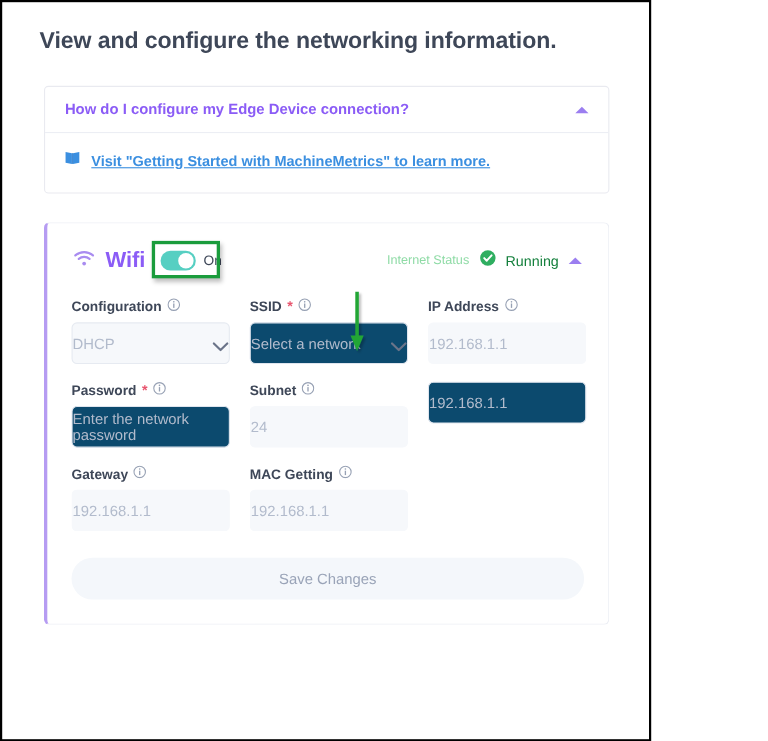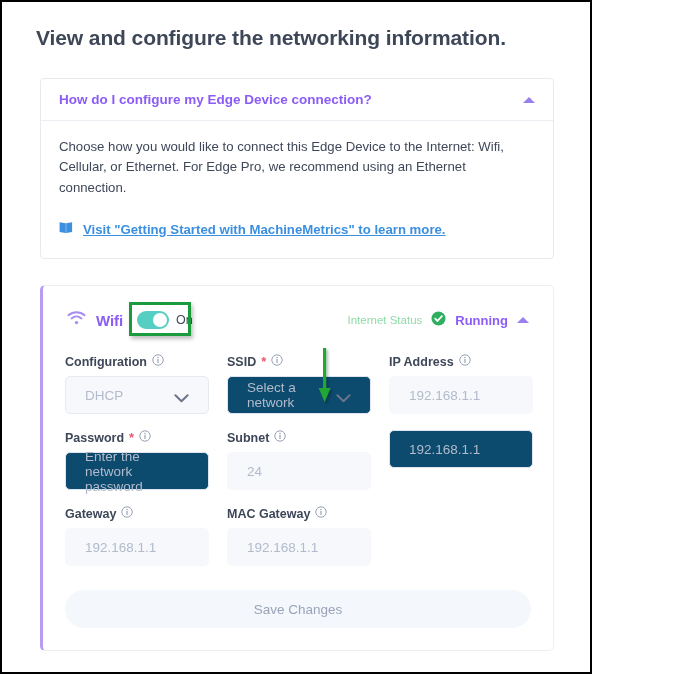--- a/index.html
+++ b/index.html
@@ -82,21 +82,21 @@
     padding: 18px 18px 22px 18px;
     position: relative;
   }
   .wifi-head {
     display:flex; align-items:center; justify-content:space-between;
     padding: 2px 4px 0 6px;
     min-height: 30px;
   }
   .wifi-left { display:flex; align-items:center; gap:10px; }
   .wifi-label {
-    color:#8b5cf6; font-size:15px; font-weight:bold; letter-spacing:-0.1px;
+    color:#8b5cf6; font-size:20px; font-weight:bold; letter-spacing:-0.1px;
   }
   .toggle-wrap {
     display:flex; align-items:center; gap:7px;
     padding: 3px 7px 3px 4px;
     background:#ffffff;
     position: relative;
   }
   .hl-box {
     position:absolute; left:-4px; top:-6px;
     width: 62px; height: 34px;
@@ -114,21 +114,21 @@
     position:absolute; right:2px; top:2px;
     width:14px;height:14px;border-radius:50%;
     background:#ffffff;
   }
   .toggle-label { font-size:12.5px; color:#3e4758; font-weight:normal; }
 
   .wifi-right { display:flex; align-items:center; gap:9px; padding-right:2px;}
   .internet-status {
     color:#8fdba6; font-size:11.5px; font-weight:normal;
   }
-  .status-running { color:#8b5cf6; font-size:13px; font-weight:bold; }
+  .status-running { color:#15803d; font-size:13px; font-weight:normal; }
   .check-circle { flex:none; }
 
   
   .form-grid {
     display:grid;
     grid-template-columns: 1fr 1fr 1fr;
     column-gap: 18px;
     row-gap: 0px;
     margin-top: 20px;
     padding: 0 2px 0 4px;
@@ -139,21 +139,21 @@
     font-size:12.5px; font-weight:bold; color:#3e4758;
     margin-bottom: 7px;
   }
   .req-star { color:#e8566f; font-size:13px; font-weight:bold; line-height:1; }
   .info-icon { flex:none; }
 
   .control {
     height: 38px;
     border-radius: 5px;
     display:flex; align-items:center;
-    padding: 0 19px;
+    padding: 0 0;
     font-size:13.5px;
   }
   .control.disabled {
     background: #f6f8fb;
     border: 1px solid transparent;
     color:#b2bbcc;
   }
   .control.enabled {
     background: #0c4a6e;
     border: 1px solid #dfe5ee;
@@ -196,21 +196,20 @@
   <div class="page-inner">
 
     <div class="page-title">View and configure the networking information.</div>
 
     <div class="faq-card">
       <div class="faq-header">
         <span class="faq-q">How do I configure my Edge Device connection?</span>
         <span class="chev-up"></span>
       </div>
       <div class="faq-body">
-        <p class="faq-text">Choose how you would like to connect this Edge Device to the Internet: Wifi, Cellular, or Ethernet. For Edge Pro, we recommend using an Ethernet connection.</p>
         <div class="faq-link-row">
           <span class="book-icon">
             <svg width="15" height="13" viewBox="0 0 15 13">
               <path d="M0.6 1.2 L6.4 2.3 L6.4 12 L0.6 10.9 Z" fill="#3b8fe0"></path>
               <path d="M7.3 2.3 L13.1 1.2 L13.1 10.9 L7.3 12 Z" fill="#3b8fe0"></path>
               <rect x="6.45" y="2.2" width="0.8" height="9.8" fill="#2e7ccb"></rect>
             </svg>
           </span>
           <span class="faq-link">Visit "Getting Started with MachineMetrics" to learn more.</span>
         </div>
@@ -361,21 +360,21 @@
                 </svg>
             </span>
           </div>
           <div class="control disabled">
             <span class="ph">192.168.1.1</span>
           </div>
         </div>
 
         <div class="field">
           <div class="field-label">
-            <span>MAC Gateway</span>
+            <span>MAC Getting</span>
             <span class="info-icon">
               <svg width="12" height="12" viewBox="0 0 12 12">
                   <circle cx="6" cy="6" r="5.2" fill="none" stroke="#97a1b4" stroke-width="1"></circle>
                   <circle cx="6" cy="3.4" r="0.75" fill="#97a1b4"></circle>
                   <rect x="5.4" y="4.9" width="1.2" height="4" fill="#97a1b4"></rect>
                 </svg>
             </span>
           </div>
           <div class="control disabled">
             <span class="ph">192.168.1.1</span>

